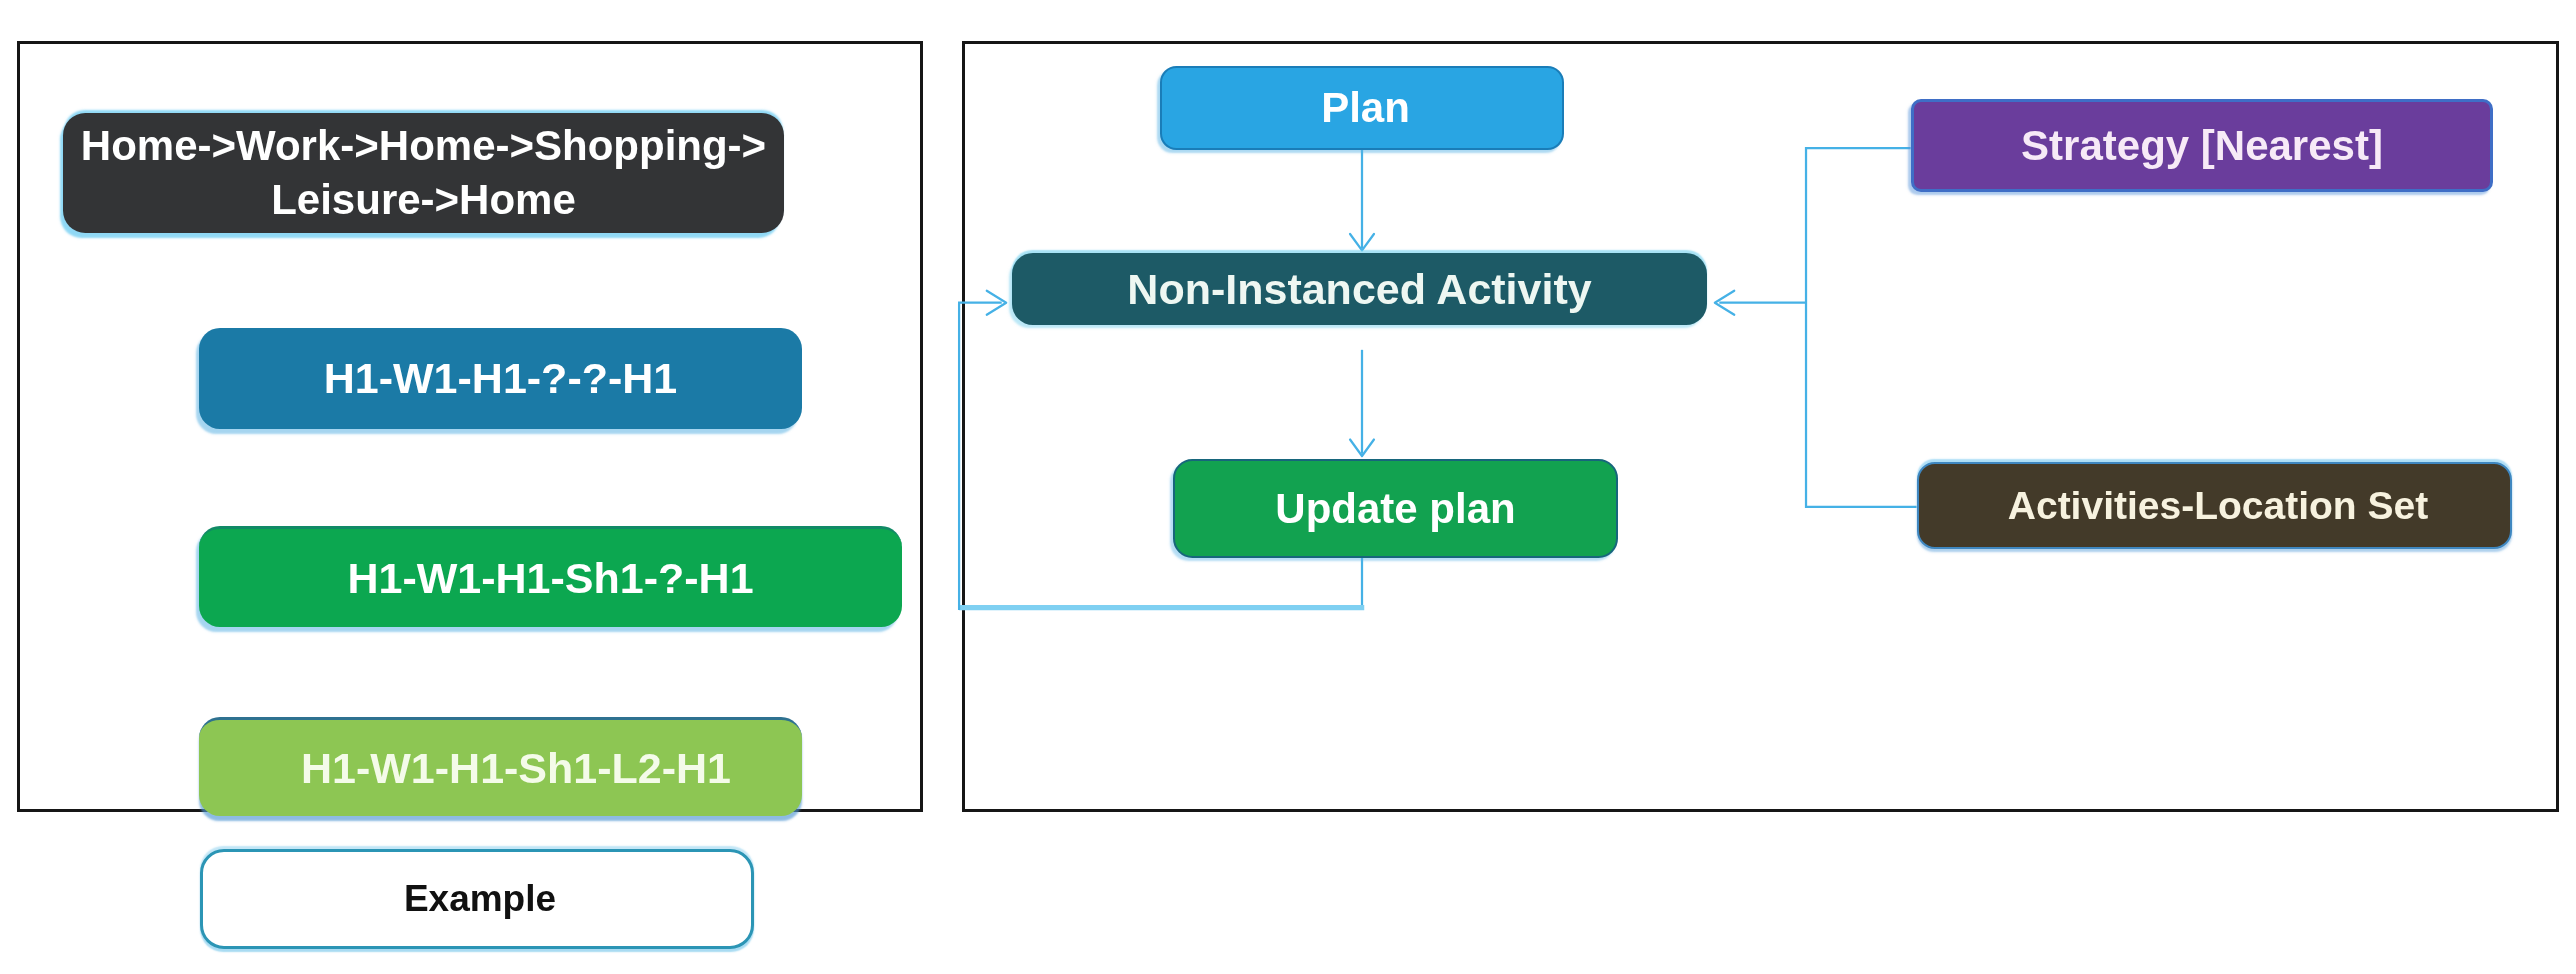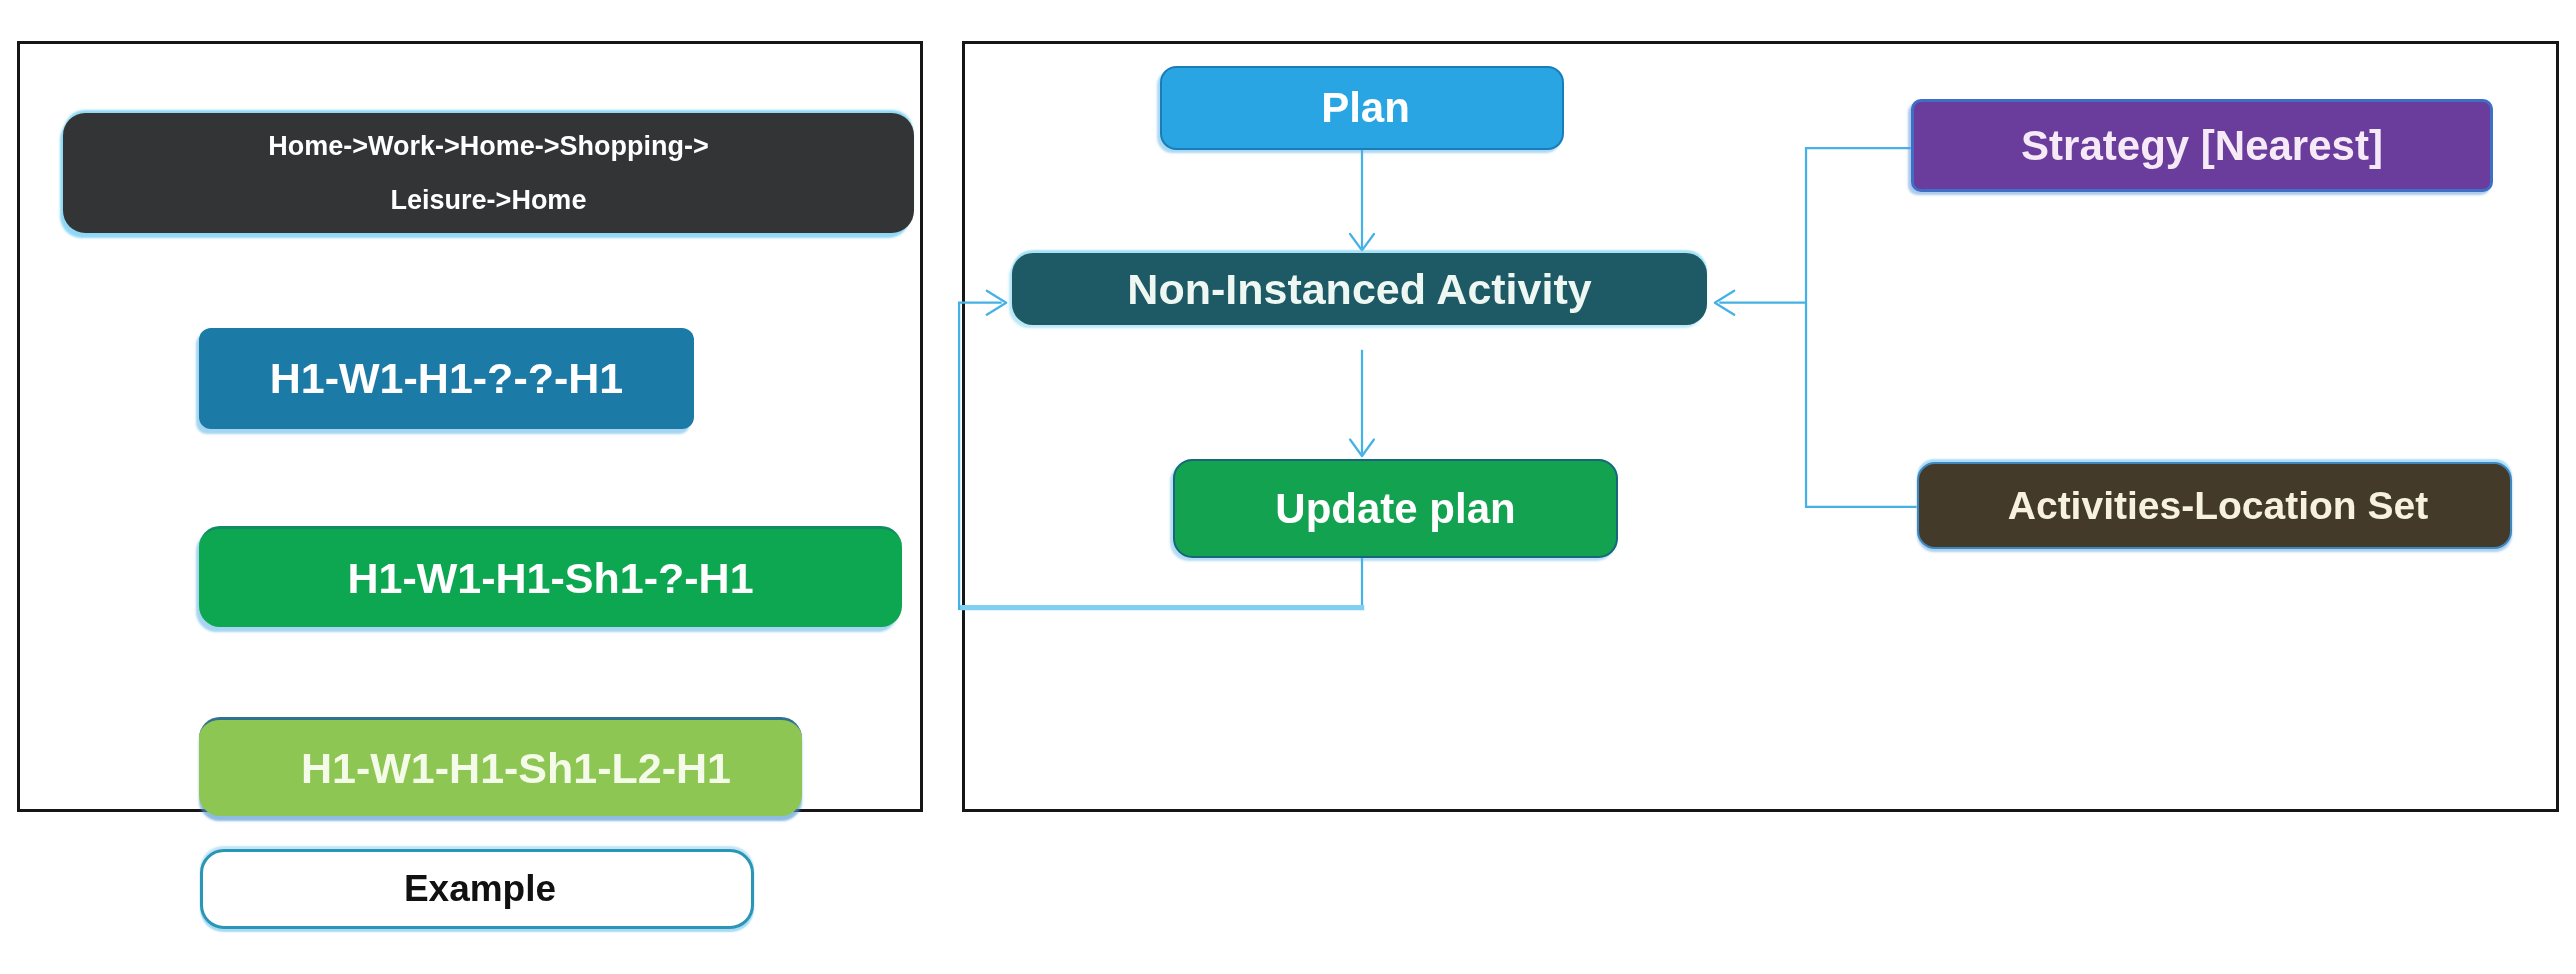--- a/index.html
+++ b/index.html
@@ -14,25 +14,25 @@
   .panel-flowchart { left:962px; top:41px; width:1597px; height:771px; }
 
   .node {
     position:absolute; box-sizing:border-box;
     display:flex; align-items:center; justify-content:center; text-align:center;
     font-weight:bold; color:#ffffff; white-space:nowrap;
   }
 
   
   .seq-box {
-    left:43px; top:69px; width:851px; height:120px; border-radius:22.4px;
-    font-size:27px; line-height:54px; white-space:normal;
+    left:43px; top:69px; width:721px; height:120px; border-radius:22.4px;
+    font-size:42px; line-height:54px; white-space:normal;
     box-shadow:-3.7px 5.2px 2.2px -0.7px rgba(105,203,242,.75), 0 -3.7px 2.2px -1.5px rgba(105,203,242,.75);
   }
-  .pat1 { left:179px; top:284px; width:495px; height:101px; border-radius:12px; font-size:43px;
+  .pat1 { left:179px; top:284px; width:603px; height:101px; border-radius:21px; font-size:43px;
           box-shadow:-3.7px 5.2px 2.2px -0.7px rgba(105,185,230,.6); }
   .pat2 { left:179px; top:482px; width:703px; height:101px; border-radius:21px; font-size:43px;
           border-top:3px solid #118a66;
           box-shadow:-3.7px 5.2px 2.2px -0.7px rgba(105,185,230,.6); }
   .pat3 { left:179px; top:673px; width:603px; height:99px; border-radius:21px; font-size:43px;
           color:#f4fbe9; border-top:3.7px solid #2e7190;
           box-shadow:0 5.2px 2.2px -0.7px rgba(80,150,210,.65); }
 
   
   .plan      { left:1160px; top:66px;  width:404px; height:84px; border-radius:16.4px;
@@ -52,21 +52,21 @@
                box-shadow:0 -3px 1.5px -0.7px rgba(120,200,240,.6), 0 3.7px 2.2px -0.7px rgba(90,160,220,.5);padding-left:7px; }
 
   
   .caption {
     position:absolute; box-sizing:border-box; background:#ffffff;
     border:3px solid #2b95b5; border-radius:24px;
     display:flex; align-items:center; justify-content:center;
     font-weight:bold; font-size:37px; color:#111111;
     box-shadow:0 3.7px 1.5px -0.7px rgba(120,200,235,.65), 0 -3px 1.5px -0.7px rgba(120,200,235,.45);
   }
-  .caption-example   { left:200px;  top:849px; width:554px; height:80px;padding-left:6px; }
+  .caption-example   { left:200px;  top:849px; width:554px; height:100px;padding-left:6px; }
   .caption-flowchart { left:1359px; top:856px; width:540px; height:96px; }
 
   .connectors { position:absolute; left:0; top:0; pointer-events:none; }
   .connectors .edge  { fill:none; stroke:#45b1e6; stroke-width:3; }
   .connectors .edge-thick { fill:none; stroke:#7fd0f2; stroke-width:7; }
   .connectors .head  { fill:none; stroke:#45b1e6; stroke-width:3; stroke-linecap:round; stroke-linejoin:round; }
 </style>
 </head>
 <body>
 

